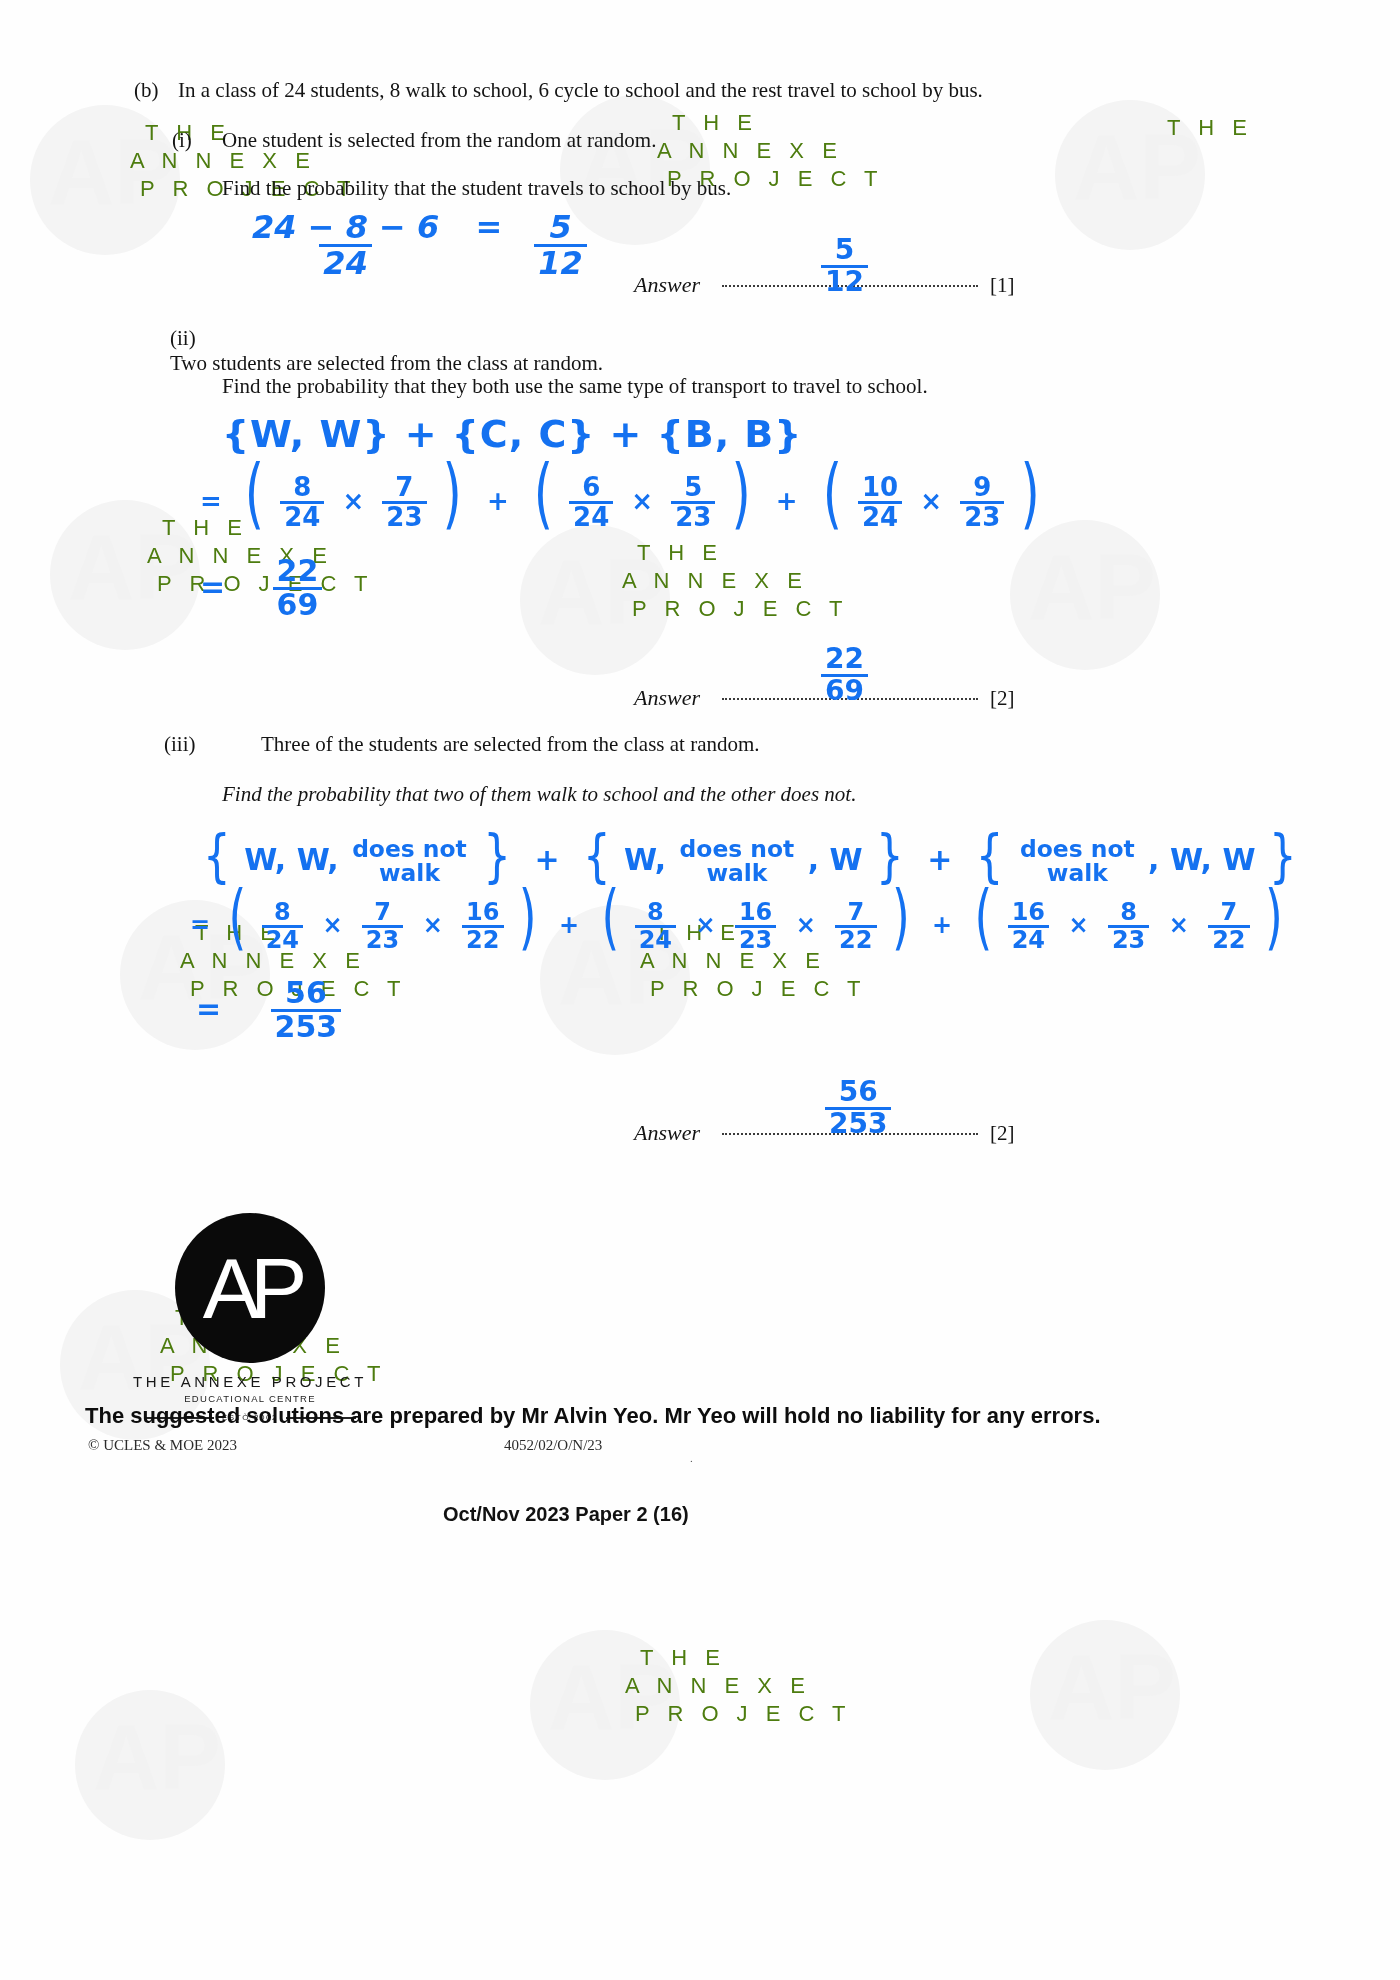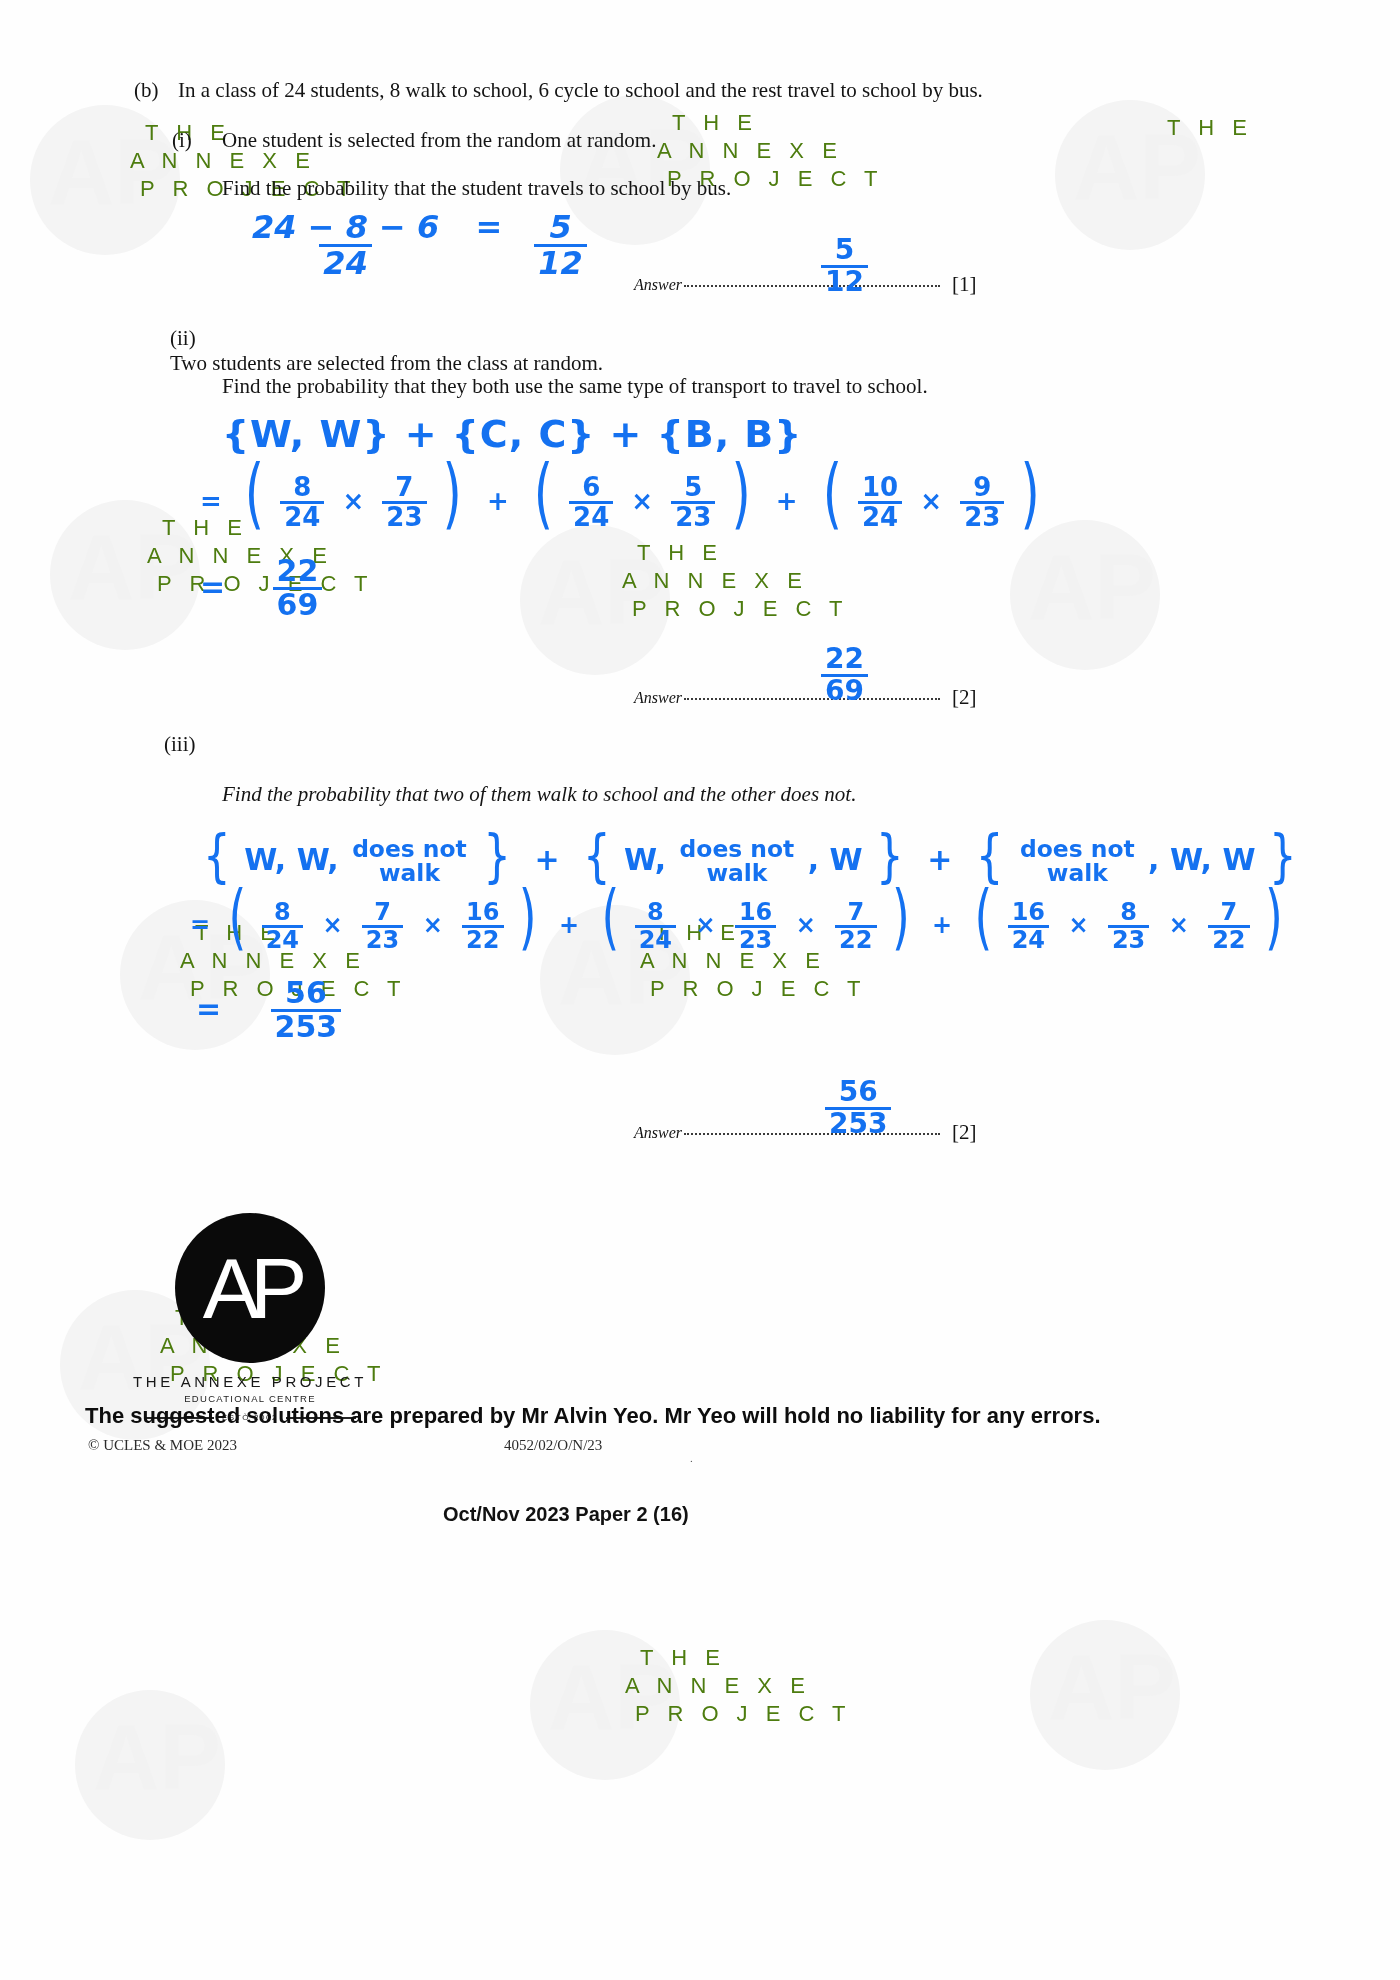--- a/index.html
+++ b/index.html
@@ -123,21 +123,21 @@
   
   .answer-row {
     position: absolute;
     display: flex;
     align-items: center;
     font-family: "Liberation Serif", serif;
     font-size: 21px;
     color: #141414;
     white-space: nowrap;
   }
-  .answer-word { font-style: italic; font-size: 16px; margin-right: 2px; }
+  .answer-word { font-style: italic; font-size: 22px; margin-right: 22px; }
   .dotline {
     display: inline-block;
     border-bottom: 2px dotted #3a3a3a;
     height: 2px;
   }
   .marks { margin-left: 12px; font-size: 21px; }
 
   
   .logo-block {
     position: absolute;
@@ -406,20 +406,21 @@
     </div>
     <div class="hw" style="left:818px; top:645px; font-size:28px;">
       <span class="frac">
         <span class="num">22</span>
         <span class="den">69</span>
       </span>
     </div>
 
     <div class="q-row" style="left:164px; top:732px;gap:39px;">
       <span class="q-label" style="width:58px;">(iii)</span>
+      <span class="q-text">Three of the students are selected from the class at random.</span>
     </div>
 
     <div class="q-row" style="left:222px; top:782px;font-style:italic;">
       <span class="q-text">Find the probability that two of them walk to school and the other does not.</span>
     </div>
 
     <div class="hw" style="left:200px; top:830px; font-size:30px;">
       <span class="brace">{</span>
       <span>W, W,</span>
       <span class="twoline">

